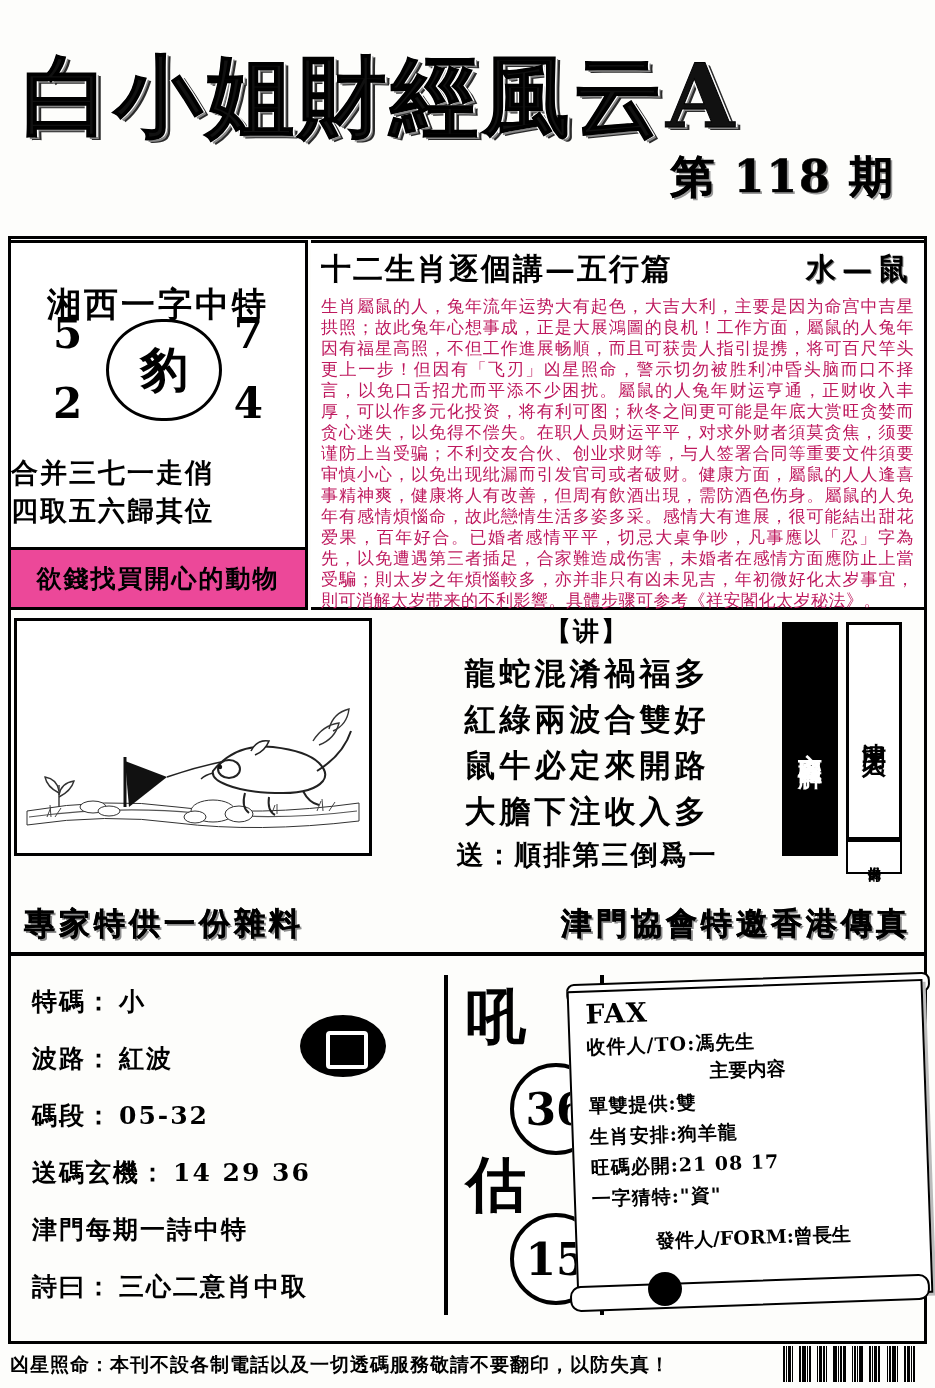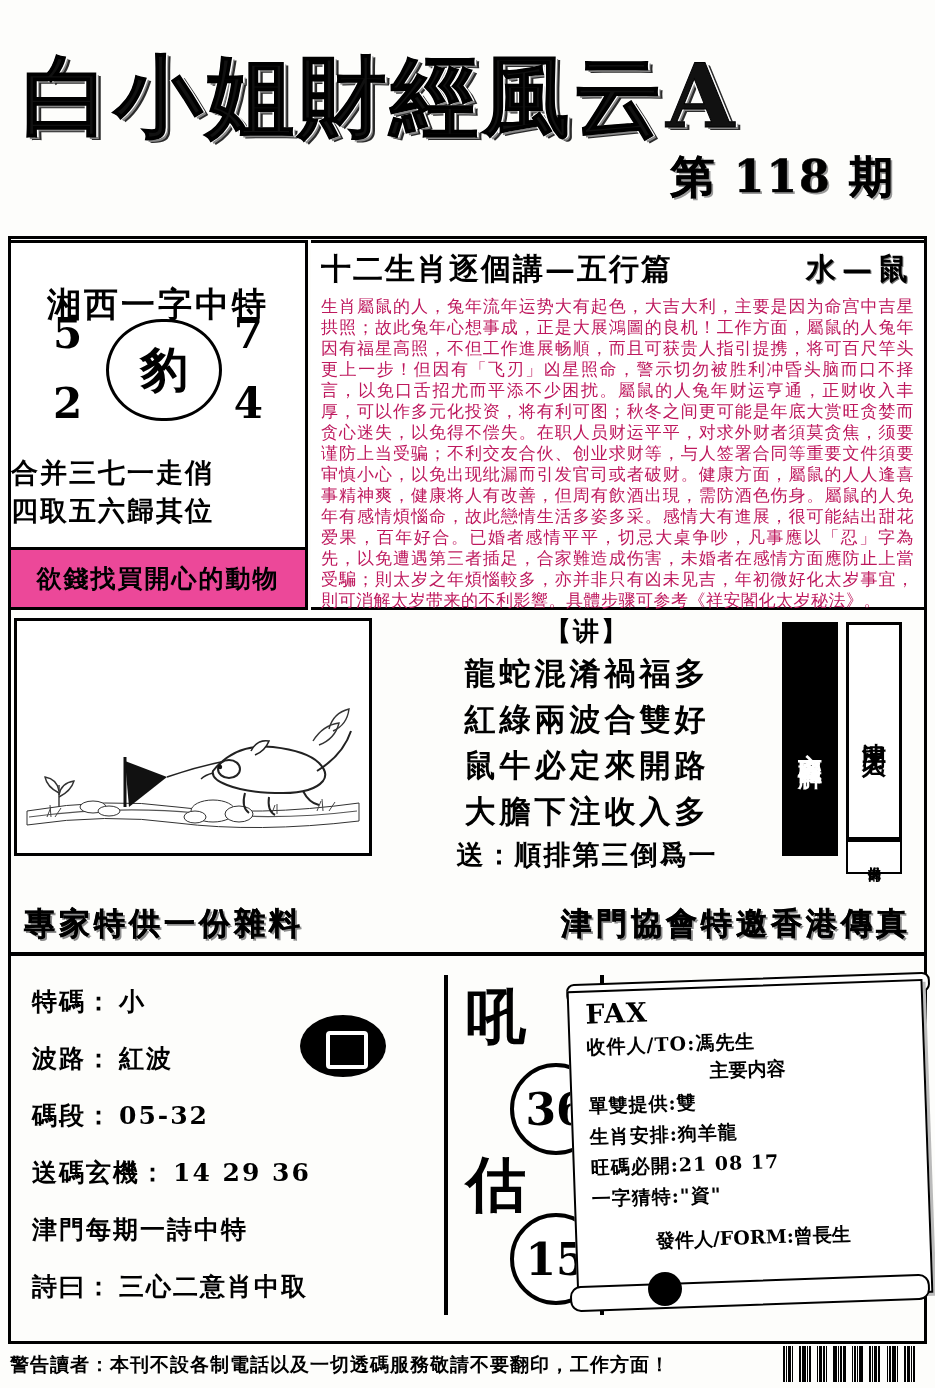--- a/index.html
+++ b/index.html
@@ -406,21 +406,21 @@
       <div class="fax-line">單雙提供:雙</div>
       <div class="fax-line">生肖安排:狗羊龍</div>
       <div class="fax-line">旺碼必開:21 08 17</div>
       <div class="fax-line">一字猜特:"資"</div>
       <div class="fax-foot">發件人/FORM:曾長生</div>
     </div>
   </div>
   <div class="fax-roll-b"></div>
   <div class="fax-knob"></div>
 
-  <div class="footer-note">警告讀者：本刊不設各制電話以及一切透碼服務敬請不要翻印，工作方面！</div>
+  <div class="footer-note">凶星照命：本刊不設各制電話以及一切透碼服務敬請不要翻印，以防失真！</div>
   <div class="barcode">
     <i style="width:2px"></i><i style="width:1px"></i><i style="width:3px"></i><i style="width:1px"></i>
     <i style="width:2px"></i><i style="width:4px"></i><i style="width:1px"></i><i style="width:2px"></i>
     <i style="width:1px"></i><i style="width:3px"></i><i style="width:2px"></i><i style="width:1px"></i>
     <i style="width:4px"></i><i style="width:1px"></i><i style="width:2px"></i><i style="width:3px"></i>
     <i style="width:1px"></i><i style="width:2px"></i><i style="width:1px"></i><i style="width:4px"></i>
     <i style="width:2px"></i><i style="width:1px"></i><i style="width:3px"></i><i style="width:2px"></i>
     <i style="width:1px"></i><i style="width:2px"></i><i style="width:4px"></i><i style="width:1px"></i>
     <i style="width:2px"></i><i style="width:3px"></i><i style="width:1px"></i><i style="width:2px"></i>
   </div>

